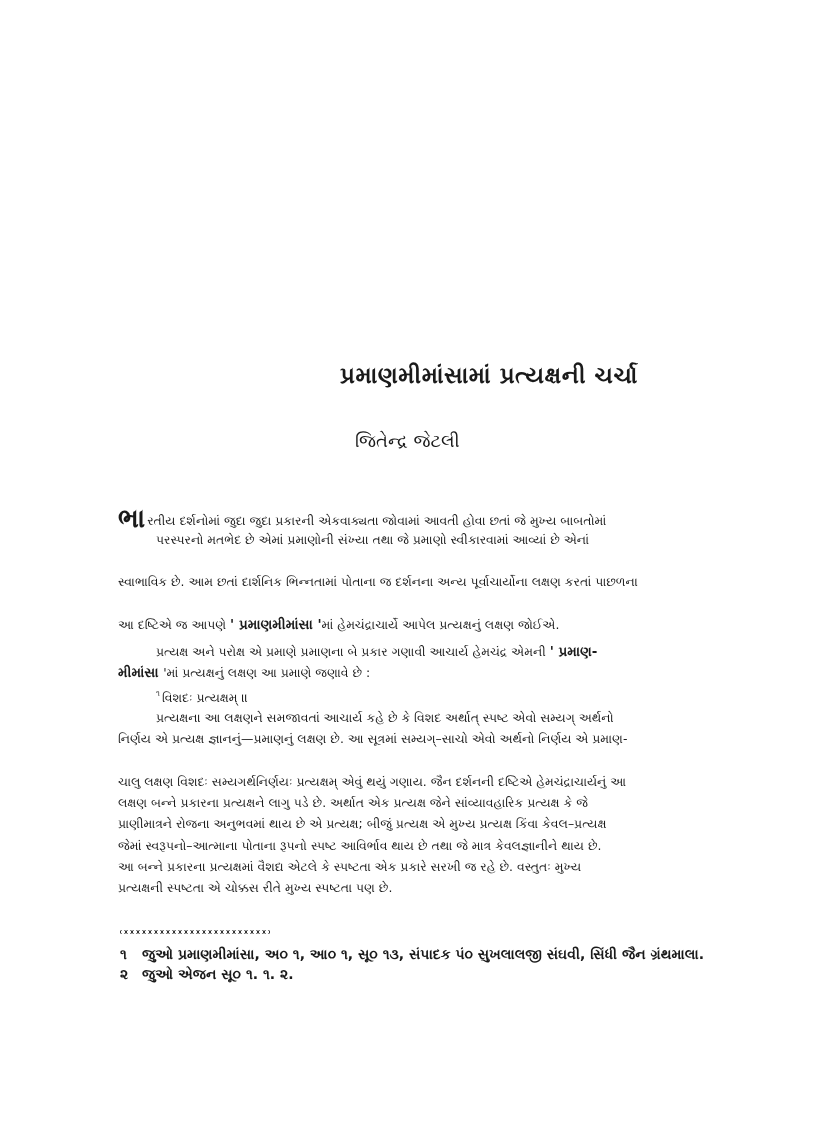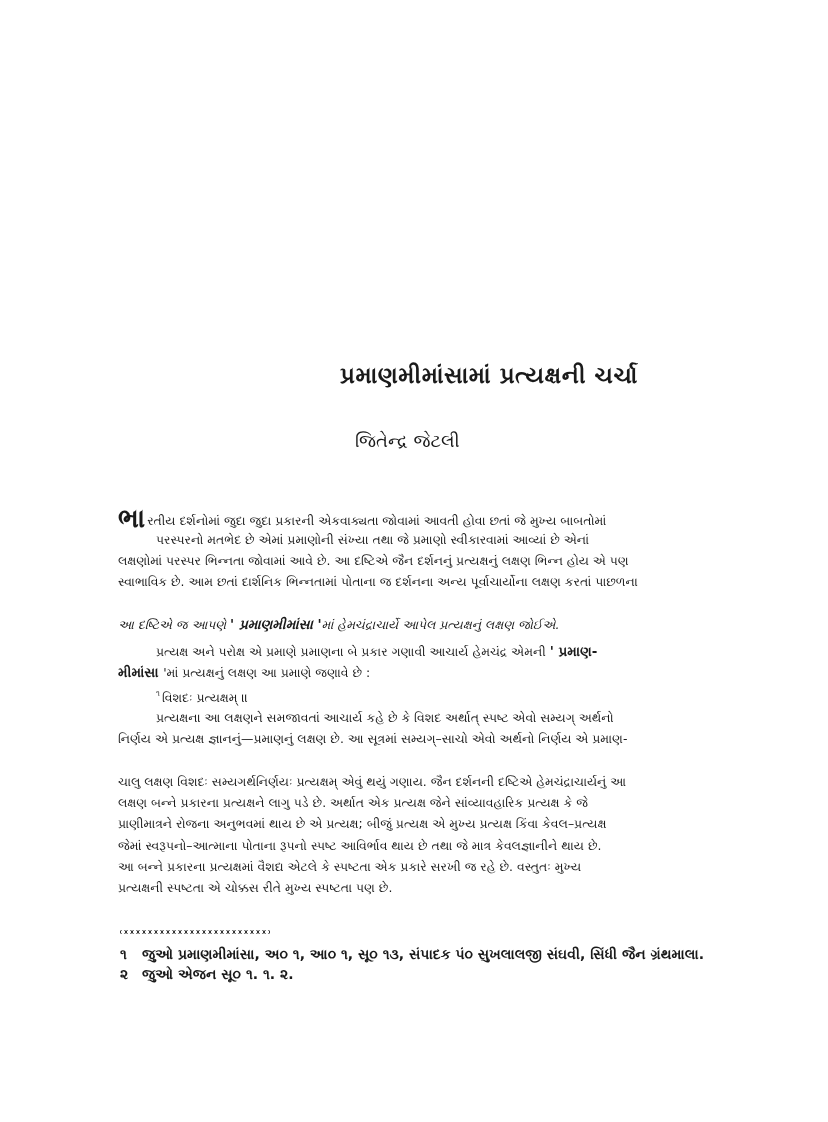--- a/index.html
+++ b/index.html
@@ -38,23 +38,22 @@
 </head>
 <body>
 
 <div class="page">
 
   <div class="title">પ્રમાણમીમાંસામાં પ્રત્યક્ષની ચર્ચા</div>
   <div class="author">જિતેન્દ્ર જેટલી</div>
 
   <div class="line" style="top:508px;"><span class="dropcap">ભા</span><span>રતીય દર્શનોમાં જુદા જુદા પ્રકારની એકવાક્યતા જોવામાં આવતી હોવા છતાં જે મુખ્ય બાબતોમાં</span></div>
   <div class="line indent" style="top:530px;">પરસ્પરનો મતભેદ છે એમાં પ્રમાણોની સંખ્યા તથા જે પ્રમાણો સ્વીકારવામાં આવ્યાં છે એનાં</div>
-  <div class="line" style="top:551px;">લક્ષણોમાં પરસ્પર ભિન્નતા જોવામાં આવે છે. આ દષ્ટિએ જૈન દર્શનનું પ્રત્યક્ષનું લક્ષણ ભિન્ન હોય એ પણ</div>
   <div class="line" style="top:572px;">સ્વાભાવિક છે. આમ છતાં દાર્શનિક ભિન્નતામાં પોતાના જ દર્શનના અન્ય પૂર્વાચાર્યોના લક્ષણ કરતાં પાછળના</div>
-  <div class="line" style="top:614px;font-style:italic;"><span>આ દષ્ટિએ જ આપણે </span><span class="bold">' પ્રમાણમીમાંસા '</span><span>માં હેમચંદ્રાચાર્યે આપેલ પ્રત્યક્ષનું લક્ષણ જોઈએ.</span></div>
+  <div class="line" style="top:614px;"><span>આ દષ્ટિએ જ આપણે </span><span class="bold">' પ્રમાણમીમાંસા '</span><span>માં હેમચંદ્રાચાર્યે આપેલ પ્રત્યક્ષનું લક્ષણ જોઈએ.</span></div>
 
   <div class="line indent" style="top:641px;"><span>પ્રત્યક્ષ અને પરોક્ષ એ પ્રમાણે પ્રમાણના બે પ્રકાર ગણાવી આચાર્ય હેમચંદ્ર એમની </span><span class="bold">' પ્રમાણ-</span></div>
   <div class="line" style="top:662px;"><span class="bold">મીમાંસા </span><span>'માં પ્રત્યક્ષનું લક્ષણ આ પ્રમાણે જણાવે છે :</span></div>
 
   <div class="line indent" style="top:684px;"><span class="sup">૧</span><span class="sanskrit">વિશદઃ પ્રત્યક્ષમ્ ॥</span></div>
 
   <div class="line indent" style="top:708px;">પ્રત્યક્ષના આ લક્ષણને સમજાવતાં આચાર્ય કહે છે કે વિશદ અર્થાત્ સ્પષ્ટ એવો સમ્યગ્ અર્થનો</div>
   <div class="line" style="top:729px;">નિર્ણય એ પ્રત્યક્ષ જ્ઞાનનું—પ્રમાણનું લક્ષણ છે. આ સૂત્રમાં સમ્યગ્–સાચો એવો અર્થનો નિર્ણય એ પ્રમાણ-</div>
   <div class="line" style="top:772px;">ચાલુ લક્ષણ વિશદઃ સમ્યગર્થનિર્ણયઃ પ્રત્યક્ષમ્ એવું થયું ગણાય. જૈન દર્શનની દષ્ટિએ હેમચંદ્રાચાર્યનું આ</div>
   <div class="line" style="top:793px;">લક્ષણ બન્ને પ્રકારના પ્રત્યક્ષને લાગુ પડે છે. અર્થાત એક પ્રત્યક્ષ જેને સાંવ્યાવહારિક પ્રત્યક્ષ કે જે</div>

